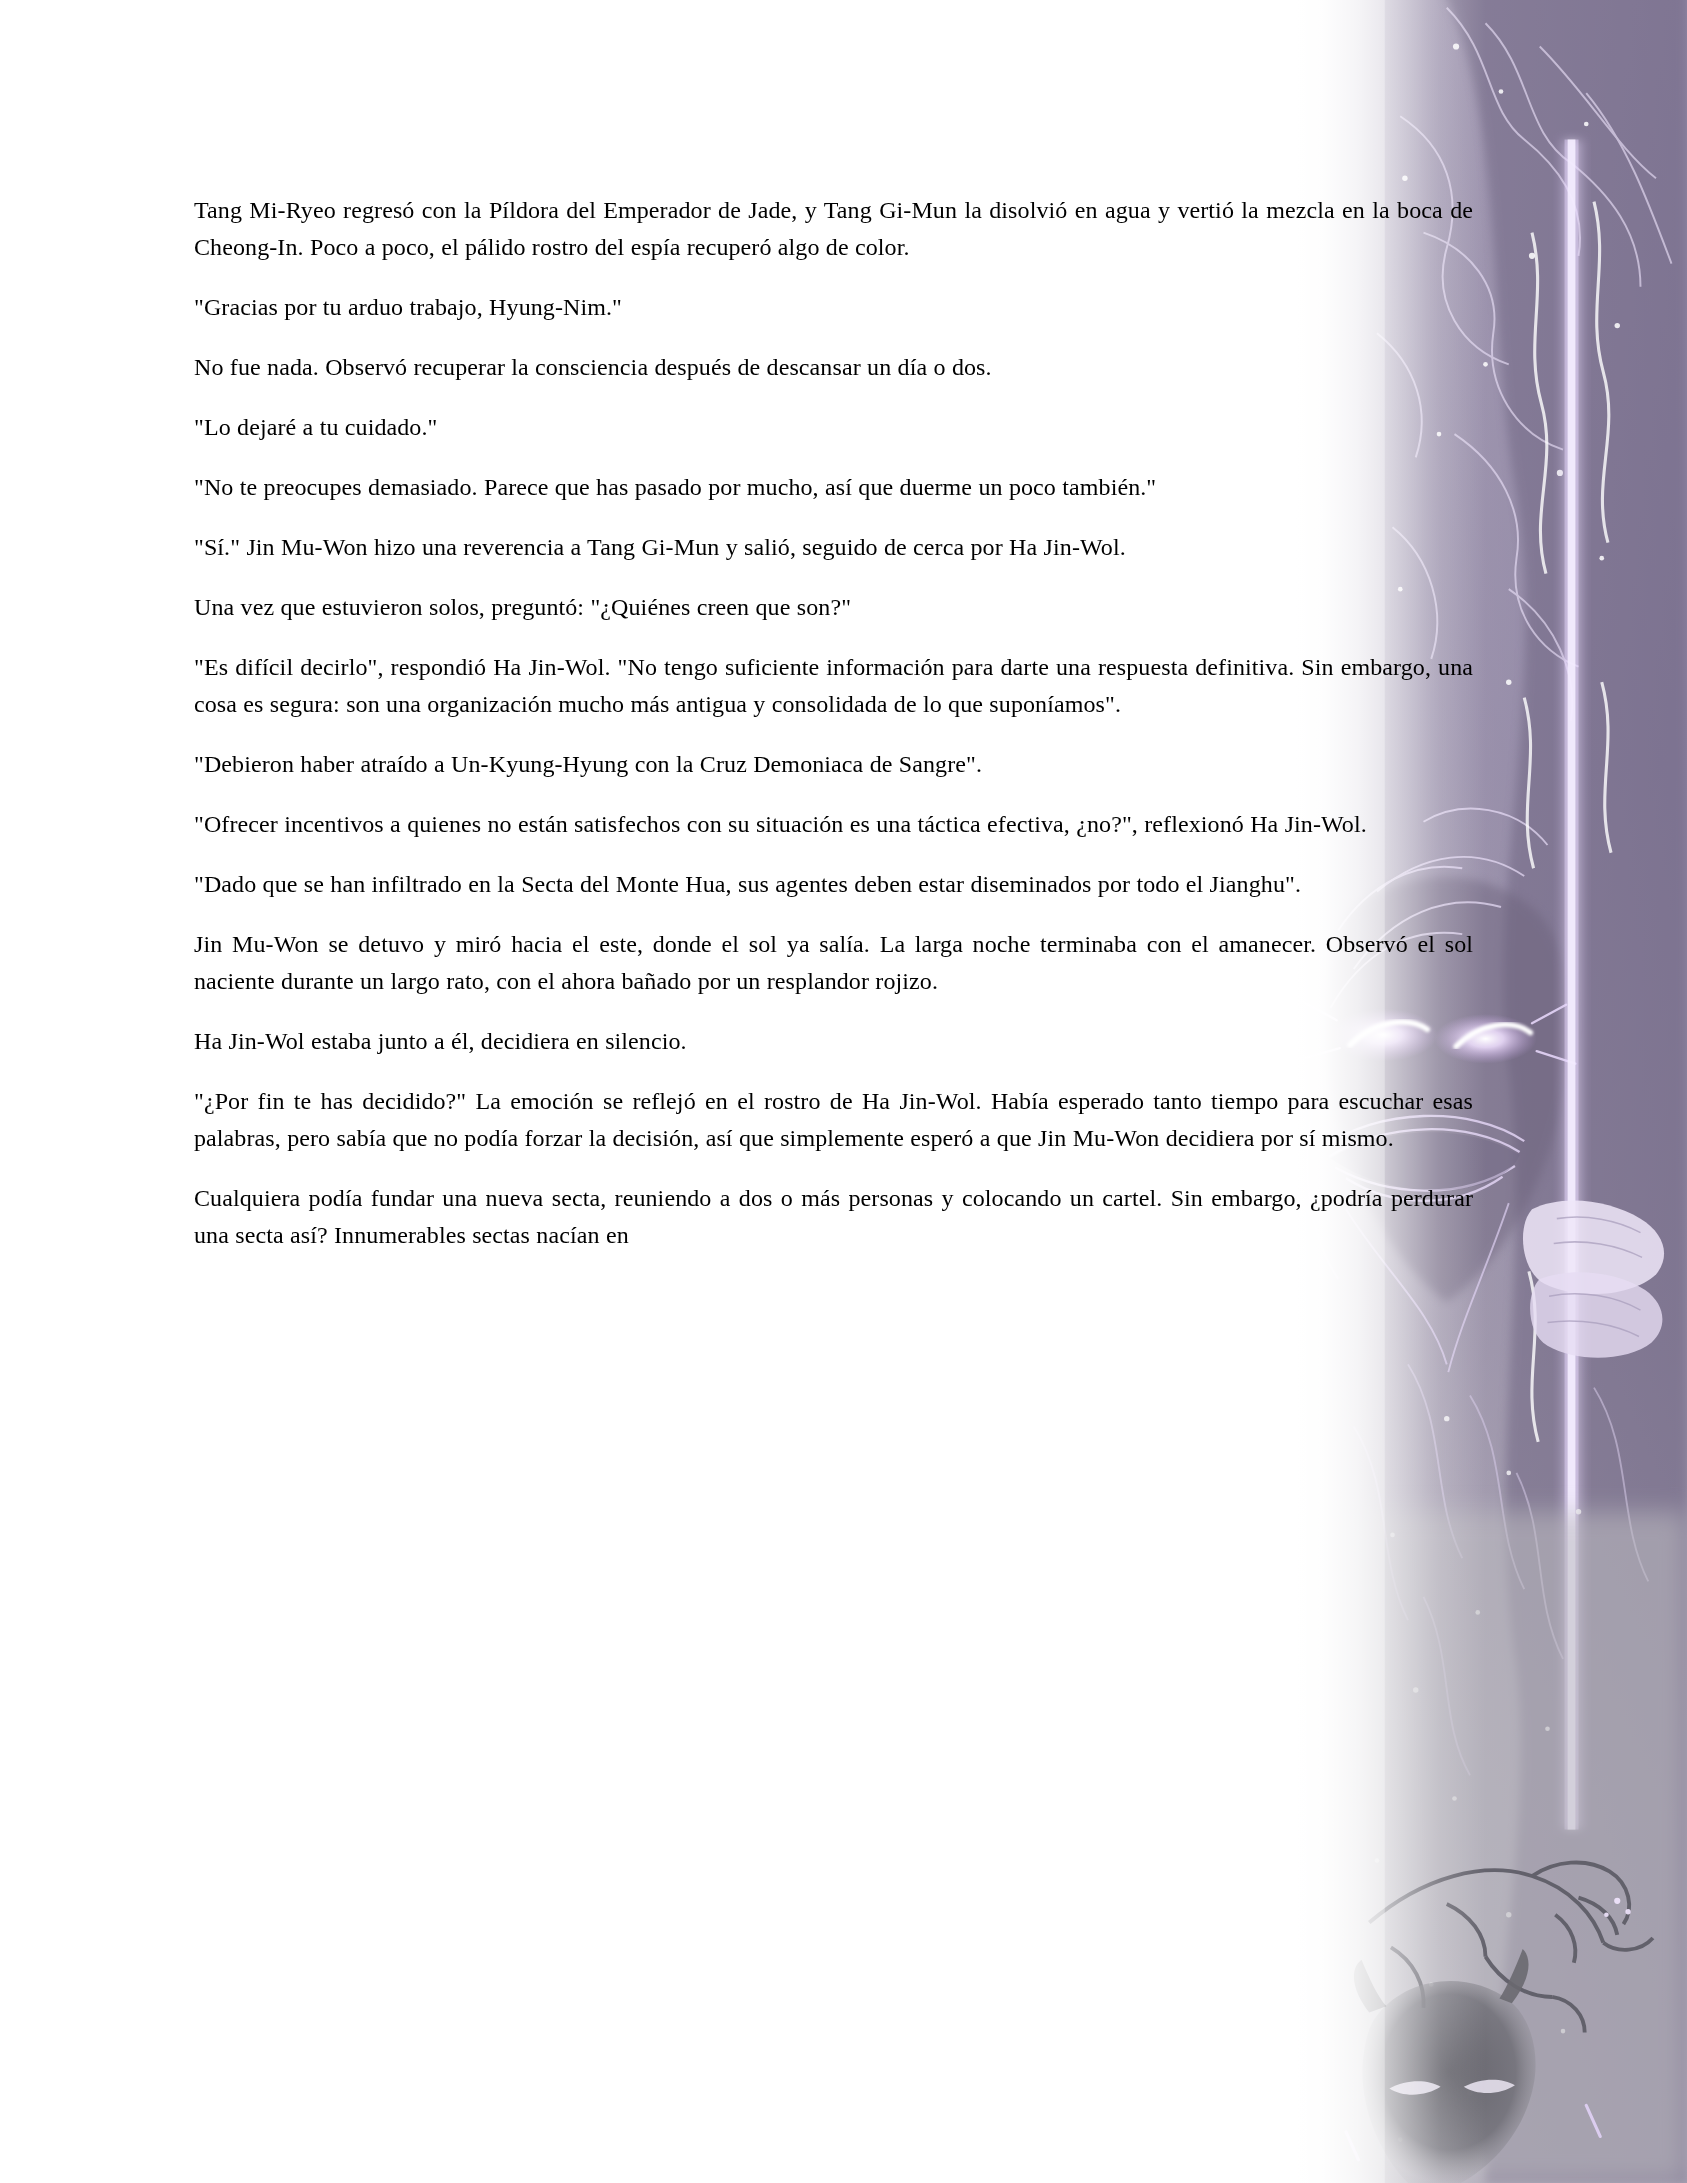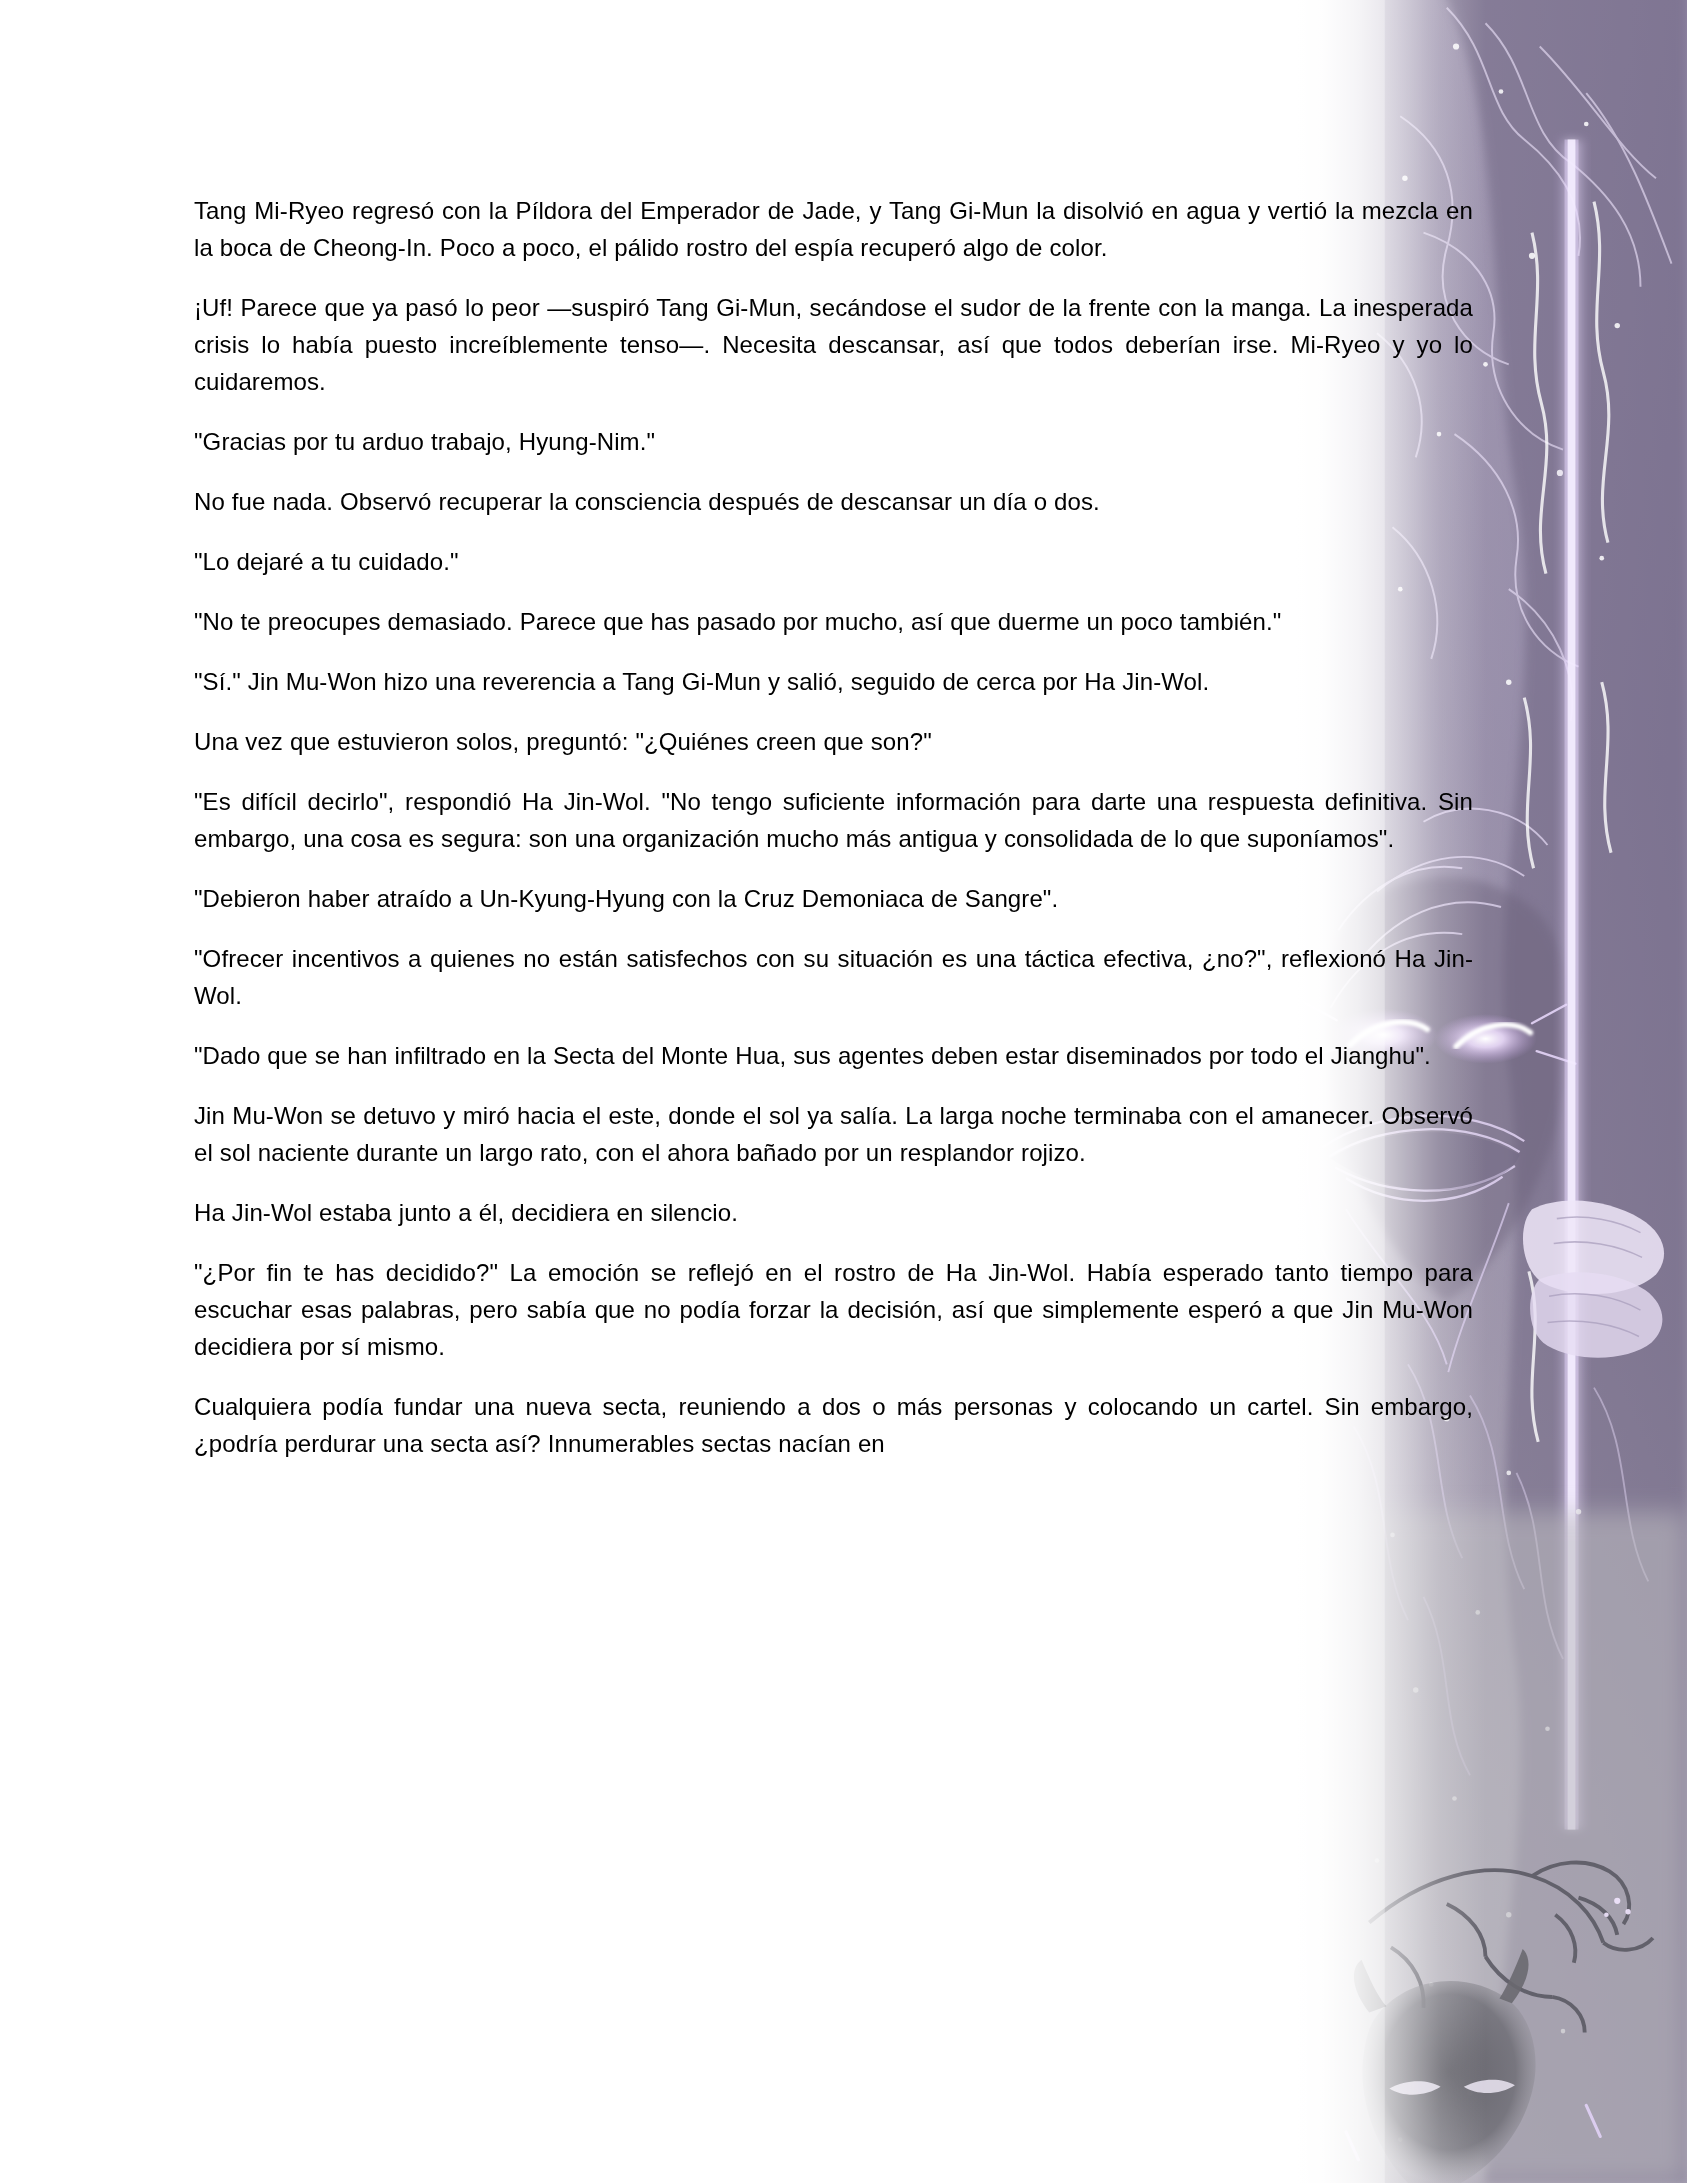--- a/index.html
+++ b/index.html
@@ -8,21 +8,21 @@
     padding: 0;
     background: #ffffff;
   }
 
   .page {
     position: relative;
     width: 1687px;
     height: 2183px;
     background: #ffffff;
     overflow: hidden;
-    font-family: Liberation Sans, sans-serif;
+    font-family: Liberation Serif, serif;
   }
 
   
   .art-layer {
     position: absolute;
     top: 0;
     right: 0;
     width: 434px;
     height: 100%;
     overflow: hidden;
@@ -297,21 +297,20 @@
       </g>
 
       <rect x="0" y="0" width="170" height="2816" fill="#ffffff" opacity="0.35"></rect>
     </svg>
 
     <div class="art-fade"></div>
   </div>
 
   <div class="text-column">
     <p class="para">Tang Mi-Ryeo regresó con la Píldora del Emperador de Jade, y Tang Gi-Mun la disolvió en agua y vertió la mezcla en la boca de Cheong-In. Poco a poco, el pálido rostro del espía recuperó algo de color.</p>
-    <p class="para">¡Uf! Parece que ya pasó lo peor —suspiró Tang Gi-Mun, secándose el sudor de la frente con la manga. La inesperada crisis lo había puesto increíblemente tenso—. Necesita descansar, así que todos deberían irse. Mi-Ryeo y yo lo cuidaremos.</p>
     <p class="para">"Gracias por tu arduo trabajo, Hyung-Nim."</p>
     <p class="para">No fue nada. Observó recuperar la consciencia después de descansar un día o dos.</p>
     <p class="para">"Lo dejaré a tu cuidado."</p>
     <p class="para">"No te preocupes demasiado. Parece que has pasado por mucho, así que duerme un poco también."</p>
     <p class="para">"Sí." Jin Mu-Won hizo una reverencia a Tang Gi-Mun y salió, seguido de cerca por Ha Jin-Wol.</p>
     <p class="para">Una vez que estuvieron solos, preguntó: "¿Quiénes creen que son?"</p>
     <p class="para">"Es difícil decirlo", respondió Ha Jin-Wol. "No tengo suficiente información para darte una respuesta definitiva. Sin embargo, una cosa es segura: son una organización mucho más antigua y consolidada de lo que suponíamos".</p>
     <p class="para">"Debieron haber atraído a Un-Kyung-Hyung con la Cruz Demoniaca de Sangre".</p>
     <p class="para">"Ofrecer incentivos a quienes no están satisfechos con su situación es una táctica efectiva, ¿no?", reflexionó Ha Jin-Wol.</p>
     <p class="para">"Dado que se han infiltrado en la Secta del Monte Hua, sus agentes deben estar diseminados por todo el Jianghu".</p>

